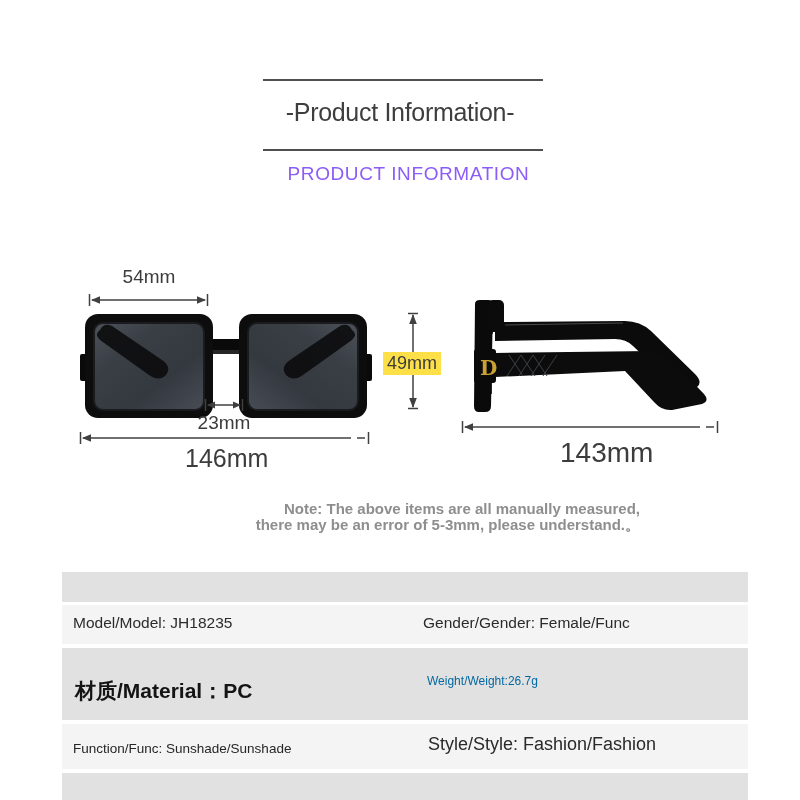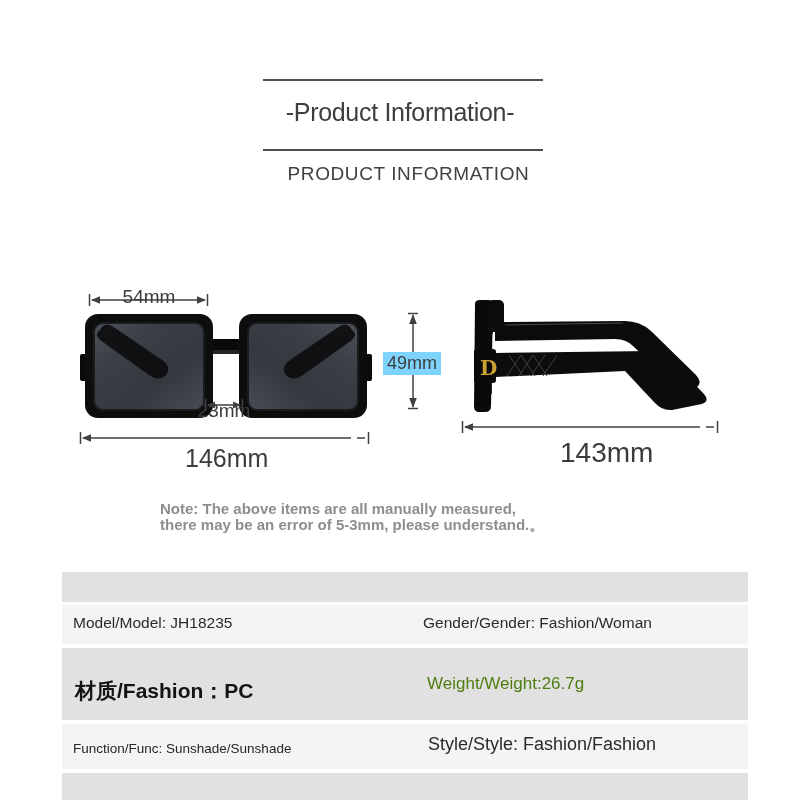--- a/index.html
+++ b/index.html
@@ -6,60 +6,60 @@
   #page{position:relative;width:800px;height:800px;background:#fff;overflow:hidden;
         font-family:"Liberation Sans",sans-serif;margin-top:42px;}
 
   
   .rule{position:absolute;left:263px;width:280px;height:2px;background:#4f4f4f;}
   #rule-top{top:37px;}
   #rule-bottom{top:107px;}
   #title{position:absolute;left:0;right:0;top:56px;text-align:center;
          font-size:25px;letter-spacing:-0.3px;color:#3e3e3e;}
   #subtitle{position:absolute;left:17px;right:0;top:121px;text-align:center;
-            font-size:19px;letter-spacing:0.6px;color:#404040;}
+            font-size:19px;letter-spacing:0.6px;color:#8b5cf6;}
 
   
   .dim-label{position:absolute;text-align:center;color:#3c3c3c;font-size:19px;}
-  #label-54{left:116px;top:244px;width:66px;}
-  #label-23{left:192px;top:358px;width:64px;}
+  #label-54{left:116px;top:224px;width:66px;}
+  #label-23{left:192px;top:370px;width:64px;}
   #label-146{left:185px;top:402px;width:80px;font-size:25px;}
-  #label-49{left:383px;top:310px;width:58px;font-size:18px;background:#7dd3fc;padding:1px 0;}
+  #label-49{left:383px;top:310px;width:58px;font-size:18px;background:#fde047;padding:1px 0;}
   #label-143{left:560px;top:395px;width:80px;font-size:28px;}
 
   .dim-arrow{position:absolute;}
   #arrow-54{left:88px;top:251px;}
   #arrow-23{left:204px;top:356px;}
   #arrow-146{left:79px;top:389px;}
   #arrow-49{left:406px;top:270px;}
   #arrow-143{left:461px;top:378px;}
 
   #front-view{position:absolute;left:78px;top:266px;}
   #side-view{position:absolute;left:455px;top:252px;}
 
   
-  #note{position:absolute;left:160px;top:459px;width:480px;text-align:left;
+  #note{position:absolute;left:160px;top:459px;width:480px;text-align:right;
         font-size:15px;line-height:16px;font-weight:600;color:#8e8e8e;}
 
   
   #spec-table{position:absolute;left:62px;top:530px;width:686px;}
   .t-strip{height:30px;background:#e1e1e1;}
   .t-strip.bottom{height:31px;margin-top:4px;}
   .t-strip.top{margin-bottom:3px;}
   .t-row{position:relative;}
   .t-row.light{background:#f4f4f4;}
   .t-row.gray{background:#e1e1e1;}
   #row-1{height:39px;margin-bottom:4px;}
   #row-2{height:72px;margin-bottom:4px;}
   #row-3{height:45px;margin-bottom:4px;}
   .cell{position:absolute;white-space:nowrap;}
   #cell-model{left:11px;top:9px;font-size:15.5px;color:#2b2b2b;}
   #cell-gender{left:361px;top:9px;font-size:15.5px;color:#2b2b2b;}
   #cell-material{left:13px;top:29px;font-size:21px;font-weight:700;color:#141414;}
-  #cell-weight{left:365px;top:26px;font-size:17px;color:#4d7c0f;}
+  #cell-weight{left:365px;top:26px;font-size:12px;color:#0369a1;}
   #cell-function{left:11px;top:17px;font-size:13.5px;color:#262626;}
   #cell-style{left:366px;top:10px;font-size:18px;color:#2a2a2a;}
 </style>
 </head>
 <body>
 
 <div id="page">
 
   <div id="rule-top" class="rule"></div>
   <div id="title">-Product Information-</div>
@@ -179,24 +179,24 @@
 
   <div id="note">
     <div>Note: The above items are all manually measured,</div>
     <div>there may be an error of 5-3mm, please understand.。</div>
   </div>
 
   <div id="spec-table">
     <div class="t-strip top"></div>
     <div id="row-1" class="t-row light">
       <span id="cell-model" class="cell">Model/Model: JH18235</span>
-      <span id="cell-gender" class="cell">Gender/Gender: Fashion/Woman</span>
+      <span id="cell-gender" class="cell">Gender/Gender: Female/Func</span>
     </div>
     <div id="row-2" class="t-row gray">
-      <span id="cell-material" class="cell">材质/Fashion：PC</span>
+      <span id="cell-material" class="cell">材质/Material：PC</span>
       <span id="cell-weight" class="cell">Weight/Weight:26.7g</span>
     </div>
     <div id="row-3" class="t-row light">
       <span id="cell-style" class="cell">Style/Style: Fashion/Fashion</span>
       <span id="cell-function" class="cell">Function/Func: Sunshade/Sunshade</span>
     </div>
     <div class="t-strip bottom"></div>
   </div>
 
 </div>

